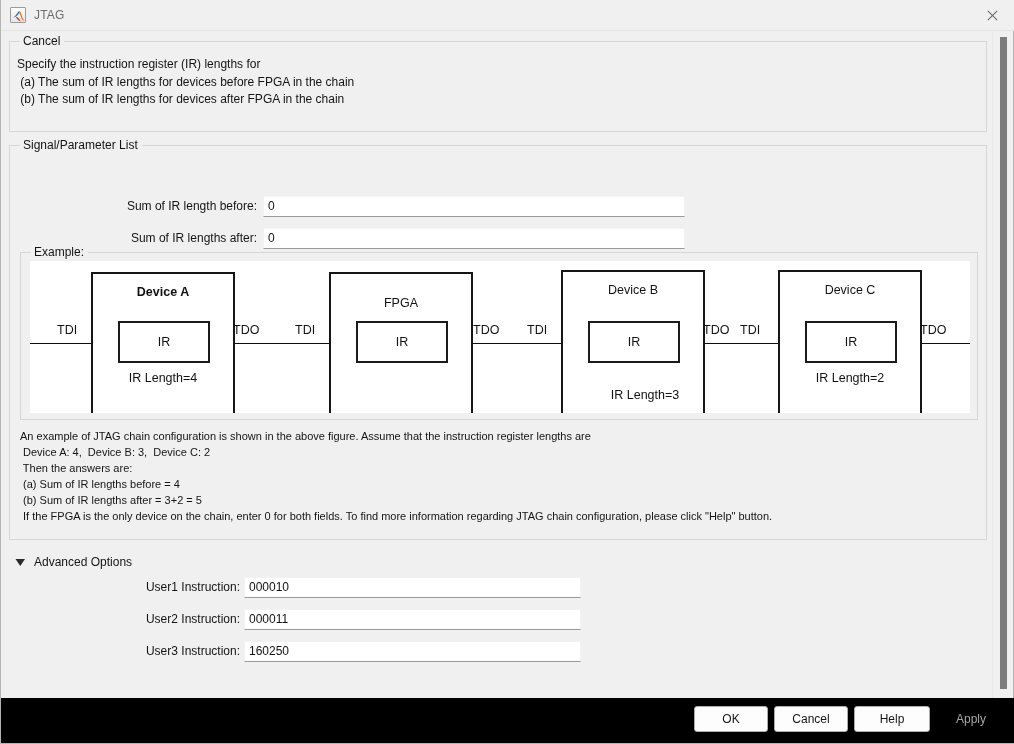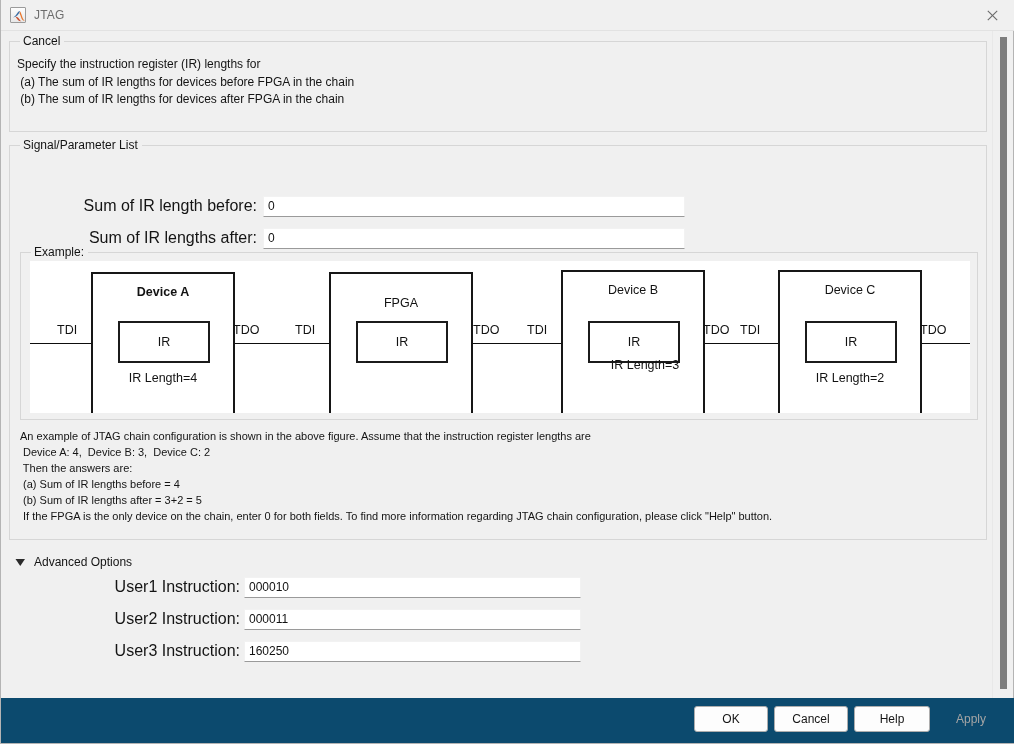--- a/index.html
+++ b/index.html
@@ -99,21 +99,21 @@
 
   
   #grp-signal  { left: 8px;  top: 114px; width: 978px; height: 395px; }
 
   .field-row {
     position: absolute; height: 22px;
     display: flex; align-items: center;
   }
   .field-label {
     text-align: right;
-    font-size: 16px; color: #141414;
+    font-size: 12px; color: #141414;
     white-space: nowrap;
   }
   .text-input {
     background: #ffffff;
     border: 1px solid #f2f2f2;
     border-bottom: 1px solid #9a9a9a;
     height: 21px;
     padding: 0 0 0 4px;
     display: flex; align-items: center;
     font-size: 12px; color: #111;
@@ -204,21 +204,21 @@
   #adv-3 { left: 8px; top: 609px; }
   #adv-4 { left: 8px; top: 641px; }
   #adv-5 { left: 8px; top: 673px; }
   #adv-5 .field-label { width: 208px; }
   #adv-5 .text-input  { width: 364px; }
 
   
   .footer {
     position: absolute; left: 0; bottom: 0;
     width: 1014px; height: 45px;
-    background: #0c4a6e;
+    background: #000000;
   }
   .btn {
     position: absolute; top: 8px;
     height: 26px;
     background: #fdfdfd;
     border: 1px solid #adadad;
     border-radius: 3px;
     display: flex; align-items: center; justify-content: center;
     font-size: 12px; color: #151515;
   }
@@ -293,21 +293,21 @@
           <div class="dev-box" style="left:299px; top:11px; width:144px; height:145px;">
             <div class="dev-title" style="top:22px;">FPGA</div>
             <div class="ir-box" style="left:25px; top:47px; width:92px; height:42px;">IR</div>
           </div>
           <div class="port-label" style="left:265px; top:62px;">TDI</div>
           <div class="port-label" style="left:443px; top:62px;">TDO</div>
 
           <div class="dev-box" style="left:531px; top:9px; width:144px; height:145px;">
             <div class="dev-title" style="top:11px;">Device B</div>
             <div class="ir-box" style="left:25px; top:49px; width:92px; height:42px;">IR</div>
-            <div class="ir-len" style="top:86px;padding-left:24px;">IR Length=3</div>
+            <div class="ir-len" style="top:116px;padding-left:24px;">IR Length=3</div>
           </div>
           <div class="port-label" style="left:497px; top:62px;">TDI</div>
           <div class="port-label" style="left:673px; top:62px;">TDO</div>
 
           <div class="dev-box" style="left:748px; top:9px; width:144px; height:145px;">
             <div class="dev-title" style="top:11px;">Device C</div>
             <div class="ir-box" style="left:25px; top:49px; width:92px; height:42px;">IR</div>
             <div class="ir-len" style="top:99px;">IR Length=2</div>
           </div>
           <div class="port-label" style="left:710px; top:62px;">TDI</div>

